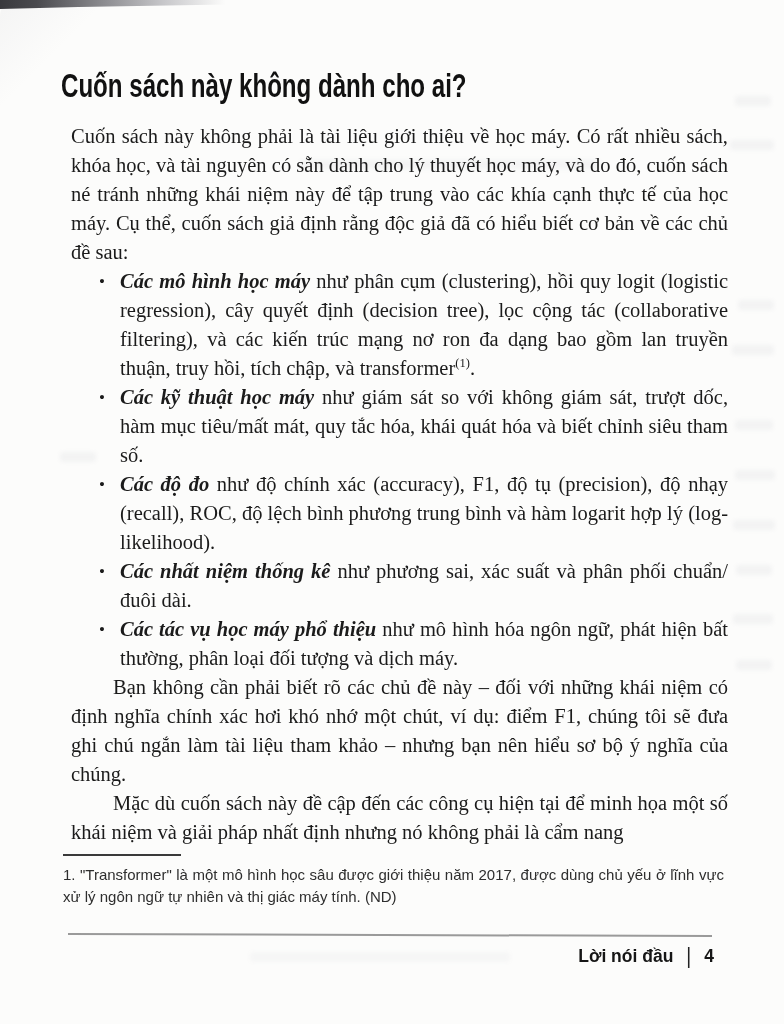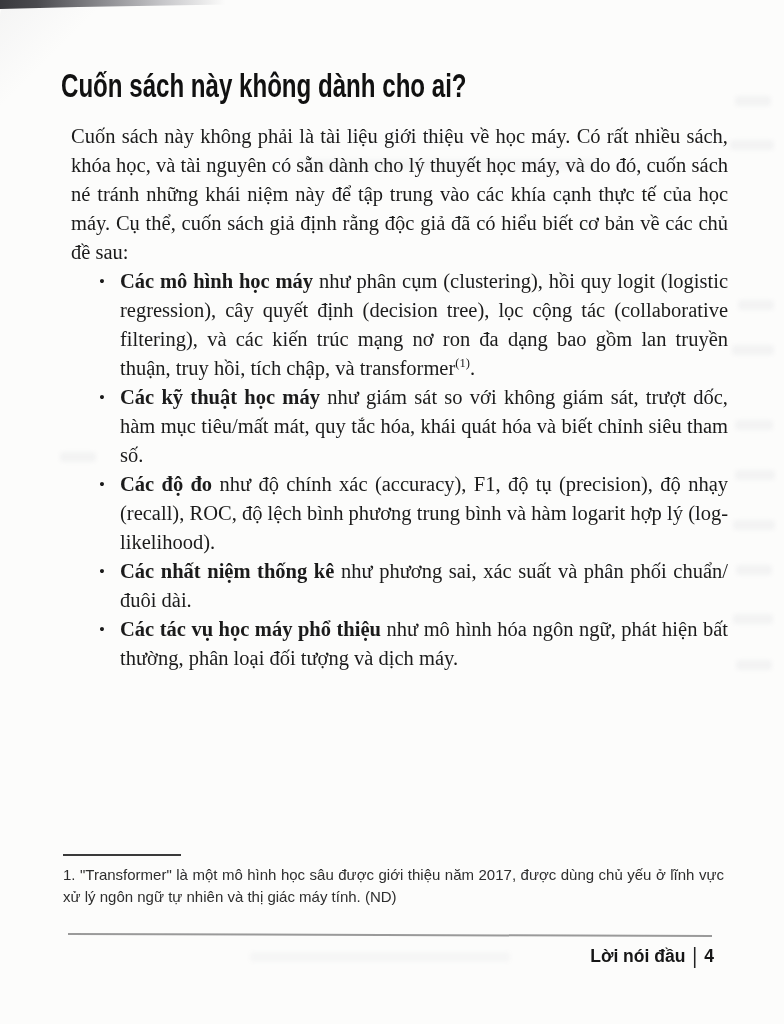--- a/index.html
+++ b/index.html
@@ -57,21 +57,21 @@
     margin-left: 8px;
   }
   .intro { text-indent: 0; }
   ul.topics { list-style: none; padding-left: 49px; }
   ul.topics li { position: relative; }
   ul.topics li .marker {
     position: absolute;
     left: -21px; top: 0;
     font-size: 17px;
   }
-  .lead { font-weight: 700; }
+  .lead { font-style: italic; font-weight: 700; }
   .fn-ref { vertical-align: super; font-size: 12.5px; line-height: 0; }
   .para { text-indent: 42px; }
   .footnote {
     position: absolute;
     left: 63px; right: 60px; top: 854px;
   }
   .footnote-rule {
     width: 118px; height: 2px;
     background: #3a3a3a;
     margin-bottom: 8px;
@@ -88,21 +88,21 @@
     left: 68px; right: 72px; top: 934px;
     height: 1.6px;
     background: #9a9a9a;
     transform: rotate(0.18deg);
   }
   .footer {
     position: absolute;
     right: 70px; top: 945px;
     display: flex;
     align-items: center;
-    gap: 7px;
+    gap: 13px;
     font-family: "Liberation Sans", "DejaVu Sans", sans-serif;
     font-weight: 700;
     font-size: 17.5px;
     color: #161616;
     padding-left: 14px;
   }
   .footer .sep { font-weight: 400; font-size: 19px; color: #222; transform: scaleY(1.15); }
 </style>
 </head>
 <body>
@@ -142,20 +142,22 @@
         <span class="marker">•</span><span class="lead">Các độ đo</span><span> như độ chính xác (accuracy), F1, độ tụ (precision), độ nhạy (recall), ROC, độ lệch bình phương trung bình và hàm logarit hợp lý (log-likelihood).</span>
       </li>
       <li>
         <span class="marker">•</span><span class="lead">Các nhất niệm thống kê</span><span> như phương sai, xác suất và phân phối chuẩn/đuôi dài.</span>
       </li>
       <li>
         <span class="marker">•</span><span class="lead">Các tác vụ học máy phổ thiệu</span><span> như mô hình hóa ngôn ngữ, phát hiện bất thường, phân loại đối tượng và dịch máy.</span>
       </li>
     </ul>
 
+    <p class="para">Bạn không cần phải biết rõ các chủ đề này – đối với những khái niệm có định nghĩa chính xác hơi khó nhớ một chút, ví dụ: điểm F1, chúng tôi sẽ đưa ghi chú ngắn làm tài liệu tham khảo – nhưng bạn nên hiểu sơ bộ ý nghĩa của chúng.</p>
+    <p class="para">Mặc dù cuốn sách này đề cập đến các công cụ hiện tại để minh họa một số khái niệm và giải pháp nhất định nhưng nó không phải là cẩm nang</p>
   </div>
 
   <div class="footnote">
     <div class="footnote-rule"></div>
     <p class="footnote-text">1. "Transformer" là một mô hình học sâu được giới thiệu năm 2017, được dùng chủ yếu ở lĩnh vực xử lý ngôn ngữ tự nhiên và thị giác máy tính. (ND)</p>
   </div>
 
   <div class="footer-rule"></div>
   <div class="footer">
     <span>Lời nói đầu</span>

